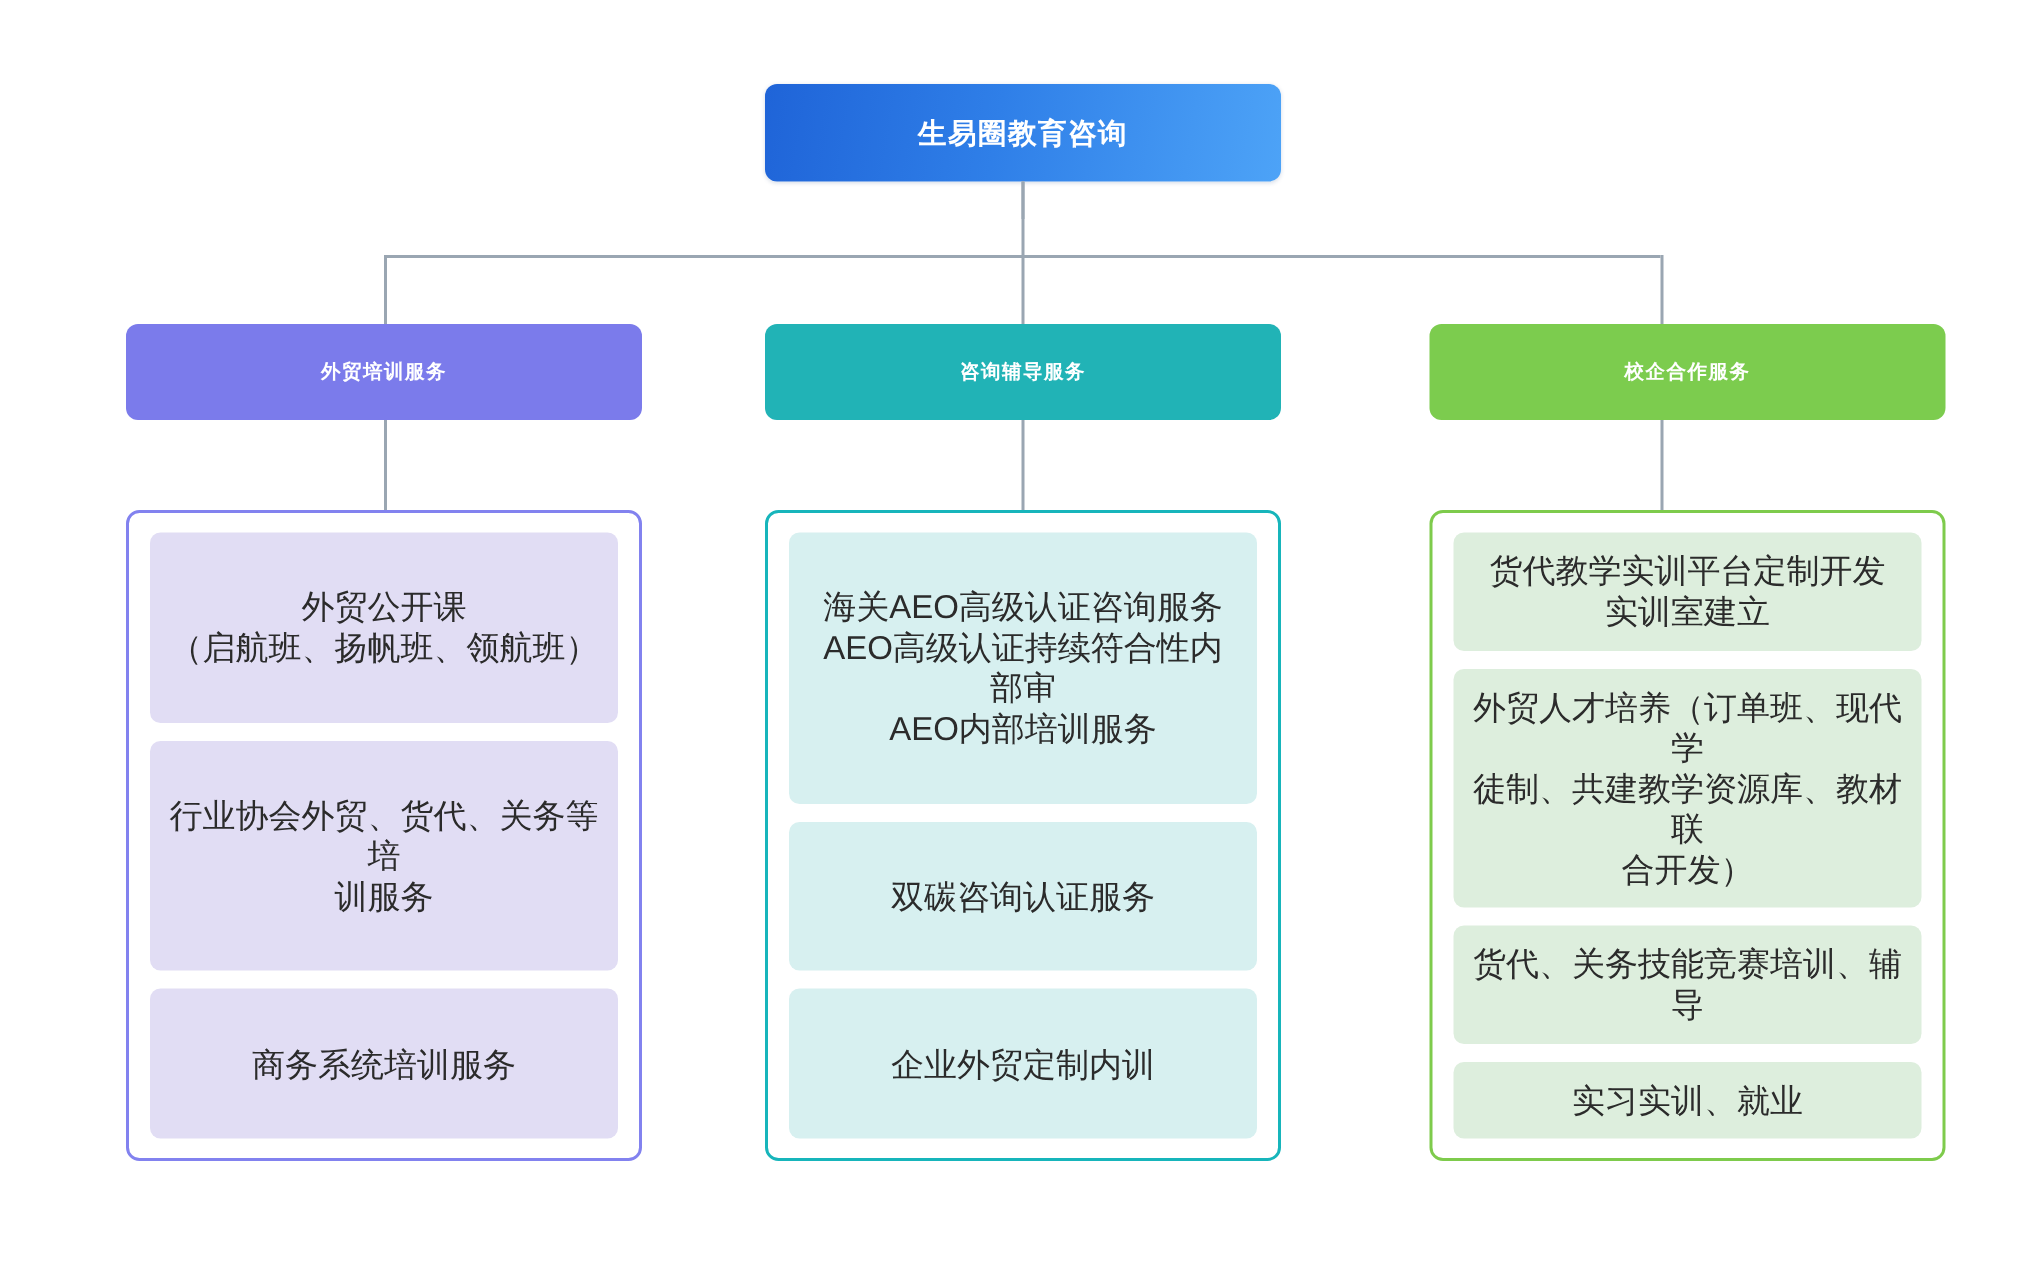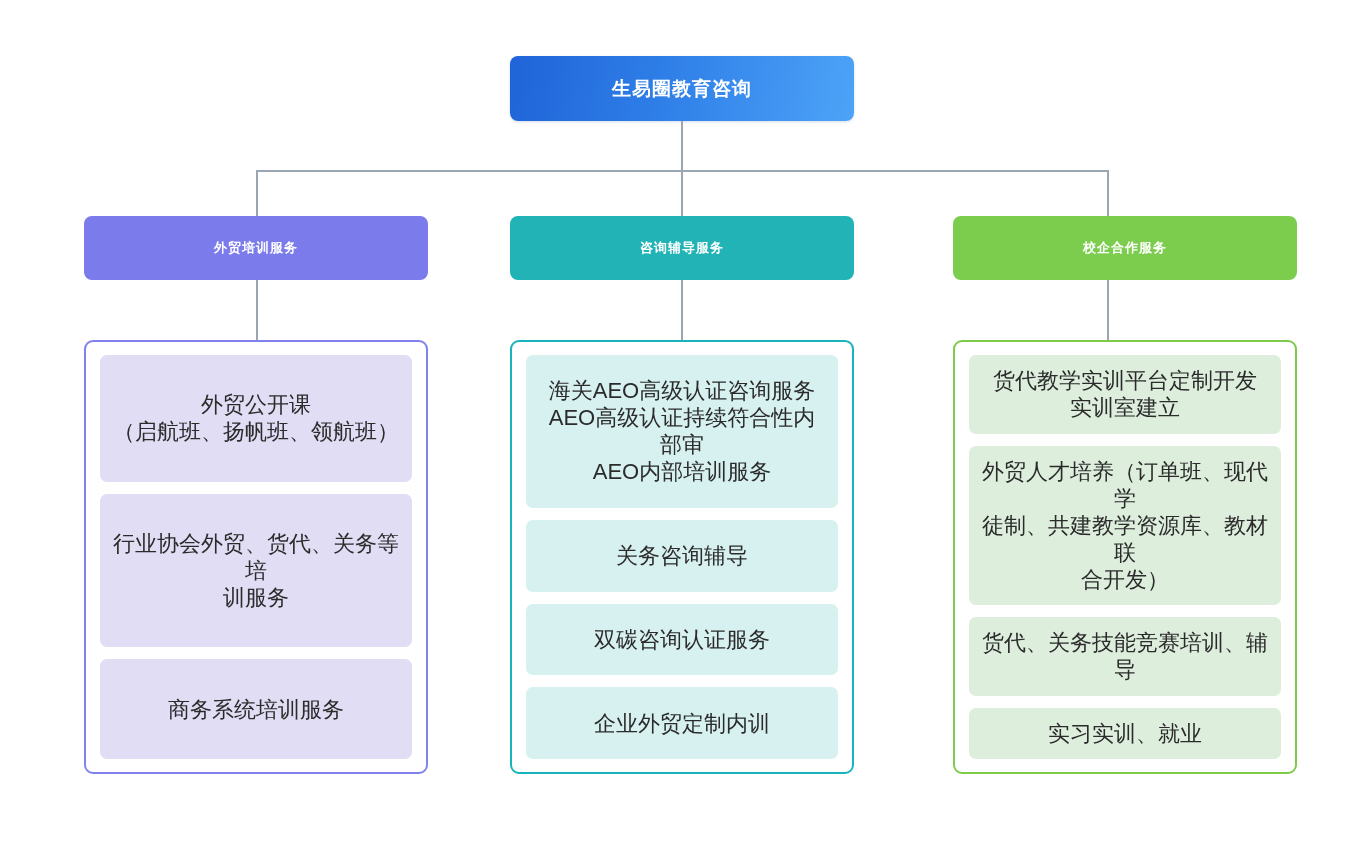--- a/index.html
+++ b/index.html
@@ -151,21 +151,20 @@
   </div>
 
   <div class="column col-2 theme-teal">
     <div class="cat-header">
       <span>咨询辅导服务</span>
     </div>
     <div class="panel">
       <div class="leaf">海关AEO高级认证咨询服务
 AEO高级认证持续符合性内部审
 AEO内部培训服务</div>
-      <div class="leaf">关务咨询辅导</div>
       <div class="leaf">双碳咨询认证服务</div>
       <div class="leaf">企业外贸定制内训</div>
     </div>
   </div>
 
   <div class="column col-3 theme-green">
     <div class="cat-header">
       <span>校企合作服务</span>
     </div>
     <div class="panel">

